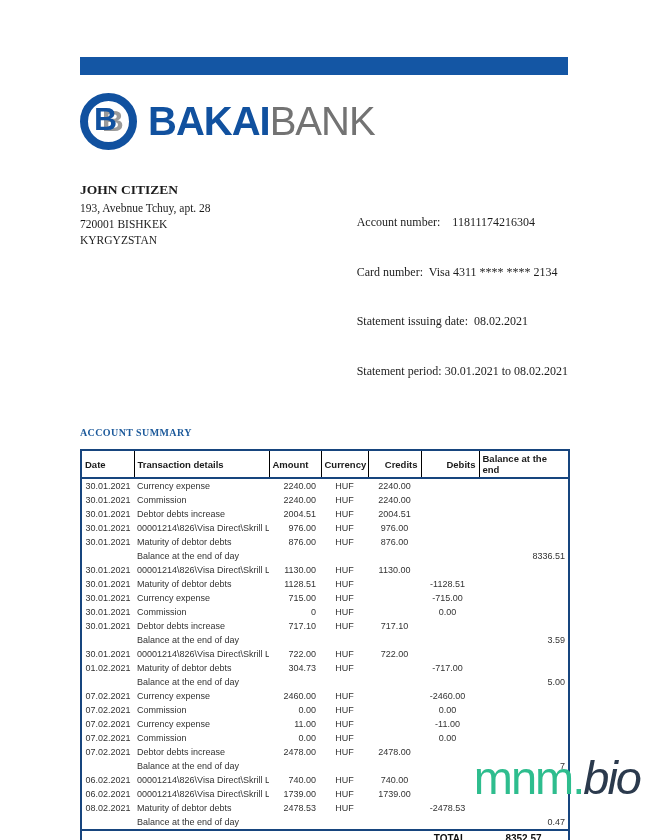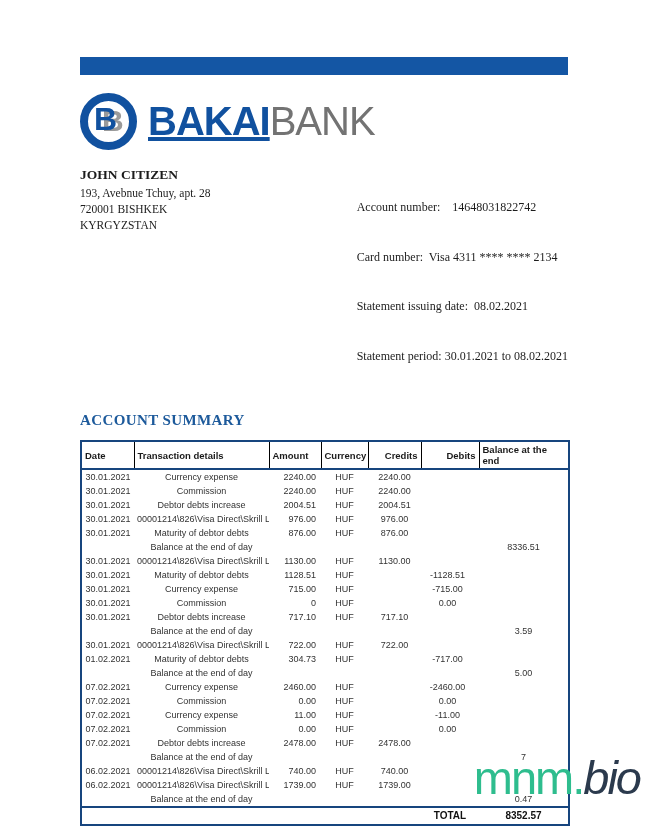--- a/index.html
+++ b/index.html
@@ -28,56 +28,56 @@
     font-size: 30px; color: #9a9a9a; line-height: 34px;
   }
   .logo-mark .b-blue {
     position: absolute; left: 6px; top: 1px;
     font-size: 32px; color: #11519f; line-height: 34px;
   }
   .logo-text {
     margin-left: 11px; font-family: "Liberation Sans", sans-serif;
     font-size: 40px; letter-spacing: -1px; line-height: 40px; white-space: nowrap;
   }
-  .logo-text .bakai { color: #11519f; font-weight: bold; text-decoration: underline; }
+  .logo-text .bakai { color: #11519f; font-weight: bold; }
   .logo-text .bank  { color: #737373; font-weight: normal; }
 
   
-  .info-row { margin-top: 16px; display: flex; justify-content: space-between; }
+  .info-row { margin-top: 31px; display: flex; justify-content: space-between; }
   .customer { font-size: 11.5px; line-height: 16px; }
   .customer .cust-name { font-size: 13.5px; font-weight: bold; line-height: 17px; margin-bottom: 2px; }
   .statement { font-size: 12px; line-height: 16.5px; white-space: pre; }
 
   
   .section-title {
-    margin-top: 15px; font-size: 15px; font-weight: bold;
+    margin-top: 15px; font-size: 10px; font-weight: bold;
     color: #1d5a9b; letter-spacing: 0.4px;
   }
 
   
   table.summary {
     margin-top: 11px; width: 488px; border-collapse: collapse;
     font-family: "Liberation Sans", sans-serif; font-size: 9px; color: #333;
     border: 2px solid #17457e; table-layout: fixed;
   }
   table.summary th {
     font-size: 9.5px; font-weight: bold; color: #1a1a1a;
     border: 1px solid #000; border-bottom: 2px solid #17457e;
     padding: 2px 3px; height: 16px;
   }
   table.summary td { padding: 0 3px; height: 14px; line-height: 14px; overflow: hidden; white-space: nowrap; }
   .h0,.h1,.h2,.h3,.h6 { text-align: left; margin-left: 24px; }
   .h4,.h5 { text-align: right; }
   .c0 { text-align: center; }
-  .c1 { text-align: center; }
+  .c1 { text-align: left; }
   .c2 { text-align: right; padding-right: 5px !important; }
   .c3 { text-align: center; }
   .c4 { text-align: center; }
   .c5 { text-align: center; padding-right: 8px !important; }
-  .c6 { text-align: center; }
+  .c6 { text-align: right; }
   tr.total-row td {
     border-top: 2px solid #17457e; font-weight: bold; font-size: 10px;
     color: #111; height: 16px; line-height: 16px;
   }
   tr.total-row .total-label { text-align: center; }
   tr.total-row .total-value { text-align: center; }
 
   
   .watermark {
     position: absolute; right: 8px; top: 748px;
@@ -106,21 +106,21 @@
   </div>
 
   <div class="info-row">
     <div class="customer">
       <div class="cust-name">JOHN CITIZEN</div>
       <div>193, Avebnue Tchuy, apt. 28</div>
       <div>720001 BISHKEK</div>
       <div>KYRGYZSTAN</div>
     </div>
     <div class="statement">
-      <div>Account number:    14648031822742</div>
+      <div>Account number:    11811174216304</div>
       <div>Card number:  Visa 4311 **** **** 2134</div>
       <div>Statement issuing date:  08.02.2021</div>
       <div>Statement period: 30.01.2021 to 08.02.2021</div>
     </div>
   </div>
 
   <div class="section-title">ACCOUNT SUMMARY</div>
 
   <table class="summary">
     <colgroup>
@@ -345,20 +345,29 @@
         <tr>
           <td class="c0">06.02.2021</td>
           <td class="c1">00001214\826\Visa Direct\Skrill Ltd</td>
           <td class="c2">1739.00</td>
           <td class="c3">HUF</td>
           <td class="c4">1739.00</td>
           <td class="c5"></td>
           <td class="c6"></td>
         </tr>
         <tr>
+          <td class="c0">08.02.2021</td>
+          <td class="c1">Maturity of debtor debts</td>
+          <td class="c2">2478.53</td>
+          <td class="c3">HUF</td>
+          <td class="c4"></td>
+          <td class="c5">-2478.53</td>
+          <td class="c6"></td>
+        </tr>
+        <tr>
           <td class="c0"></td>
           <td class="c1">Balance at the end of day</td>
           <td class="c2"></td>
           <td class="c3"></td>
           <td class="c4"></td>
           <td class="c5"></td>
           <td class="c6">0.47</td>
         </tr>
       </tbody>
     <tfoot>

